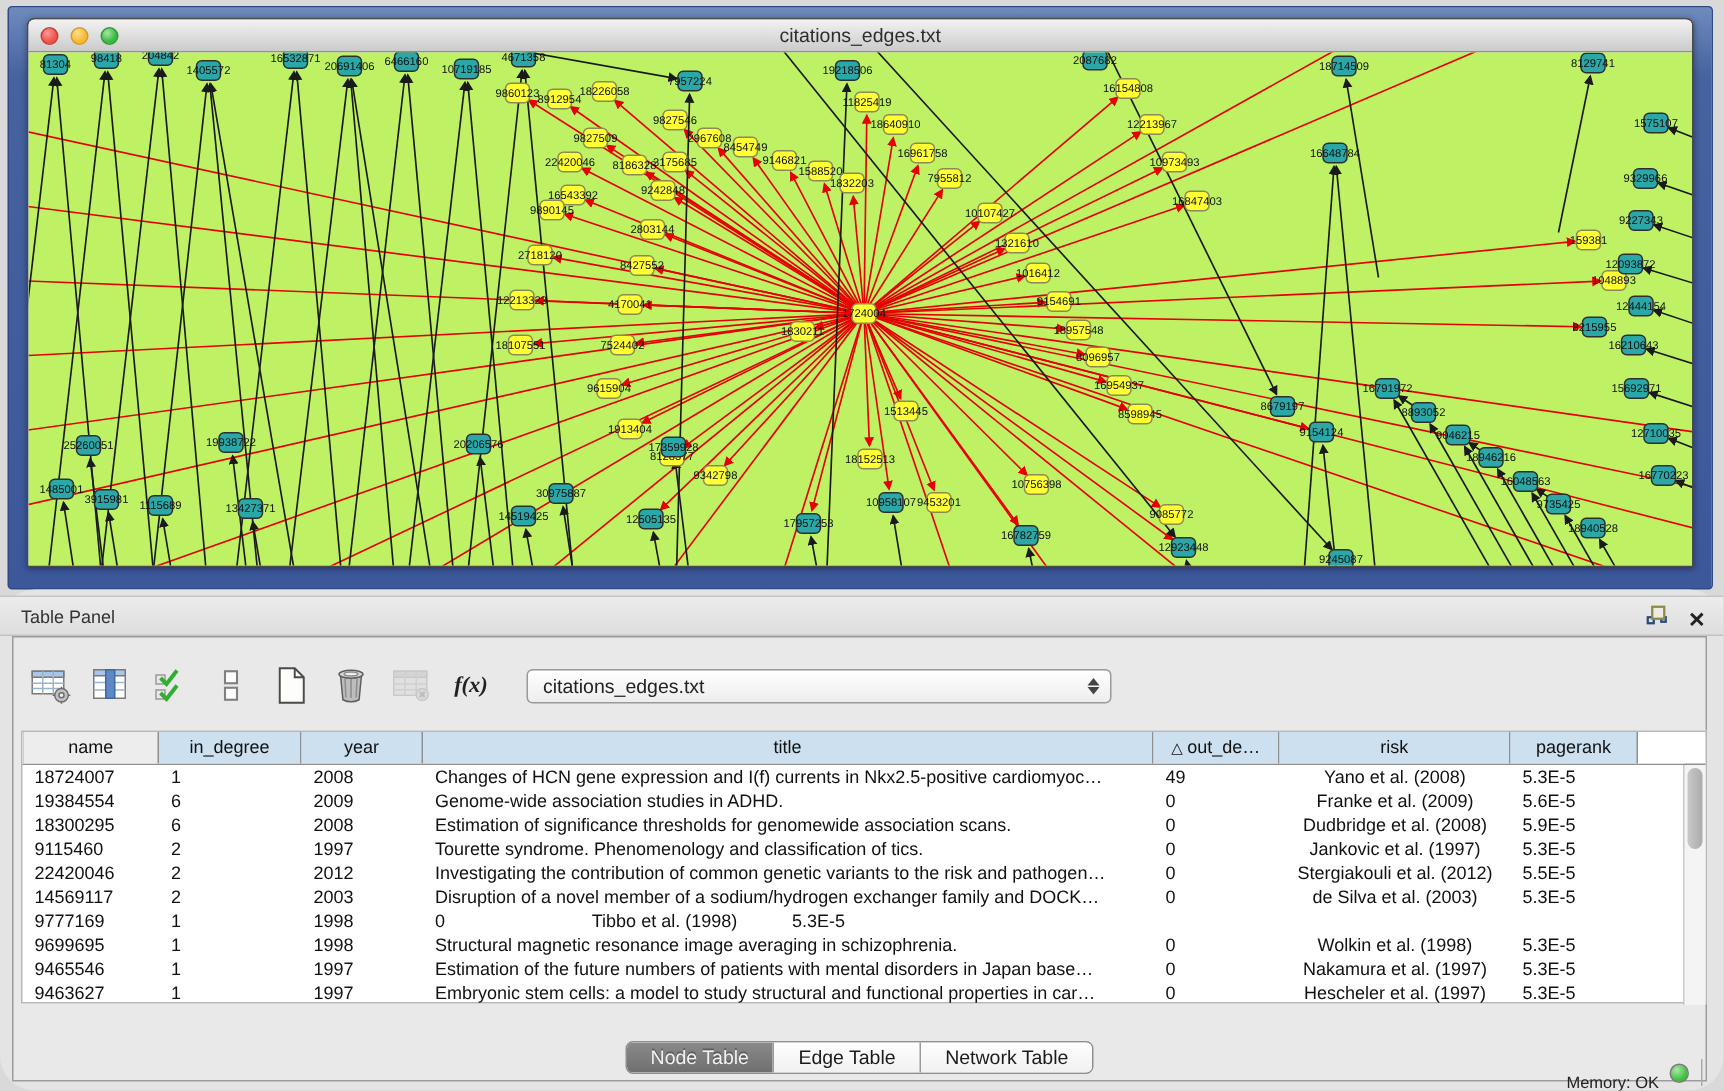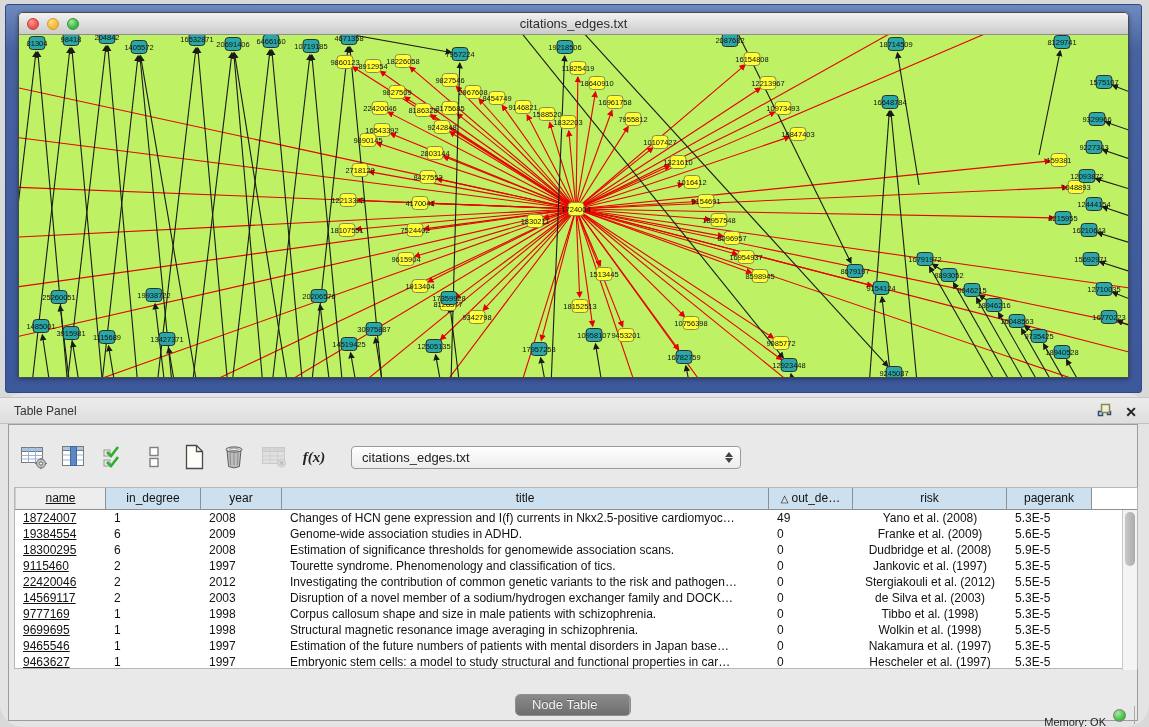--- a/index.html
+++ b/index.html
@@ -51,27 +51,27 @@
   .dtable { position:absolute; left:5px; top:62px; width:1124px; height:182px; background:#fff; border:1px solid #b7b7b7; }
   .thead { display:flex; height:22px; border-bottom:1px solid #8f8f8f; }
   .th { font-size:12px; color:#111; text-align:center; line-height:21px; background:#cde0ef;
     border-right:1px solid #8f8f8f; overflow:hidden; white-space:nowrap; }
   .th.plain { background:#ededed; border-left:1px solid #cfcfcf; }
   .th.filler { background:#fff; border-right:none; }
   .sort-tri { display:inline-block; font-size:10px; color:#111; margin-right:3px; }
   .tbody { position:absolute; left:0; top:22px; width:1108px; height:160px; overflow:hidden; }
   .trow { display:flex; height:16px; }
   .tcell { font-size:12px; color:#111; line-height:16px; white-space:nowrap; overflow:hidden; padding-left:8px; }
-  .c0{width:91px;text-decoration:underline;} .c1{width:95px;} .c2{width:81px;} .c3{width:487px;} .c4{width:84px;}
+  .c0{width:91px;} .c1{width:95px;} .c2{width:81px;} .c3{width:487px;} .c4{width:84px;}
   .c5{width:154px; text-align:center; padding-left:0;} .c6{width:85px;} .c7{width:31px; padding-left:0;}
   .vscroll { position:absolute; right:0; top:22px; width:15px; height:160px; background:#f4f4f4; border-left:1px solid #c9c9c9; }
   .vthumb { position:absolute; left:2px; top:2px; width:10px; height:54px; background:linear-gradient(90deg,#c9c9c9,#ababab); border-radius:6px; }
 
   .tabs-strip { position:absolute; left:0; right:0; bottom:0; height:31px; display:flex; justify-content:center; align-items:center; }
-  .segmented { display:flex; height:22px; border:1px solid #8f8f8f; border-radius:5px; overflow:hidden; background:#fdfdfd;flex-direction:column; }
+  .segmented { display:flex; height:22px; border:1px solid #8f8f8f; border-radius:5px; overflow:hidden; background:#fdfdfd; }
   .seg { font-size:13px; color:#1b1b1b; line-height:20px; padding:0 16px; border-right:1px solid #9a9a9a;
     background:linear-gradient(180deg,#fefefe,#f1f1f1); }
   .seg:last-child { border-right:none; }
   .seg.selected { background:linear-gradient(180deg,#8a8a8a,#6f6f6f); color:#f2f2f2; text-shadow:0 -1px 0 rgba(0,0,0,.3); }
 
   .statusbar { position:absolute; left:0; right:0; bottom:0; height:24px; display:flex; align-items:center; justify-content:flex-end; }
   .mem-label { font-size:11px; color:#222; margin-right:7px;margin-top:13px; }
   .mem-dot { width:13px; height:13px; border-radius:50%; border:1px solid #7c7c7c; margin-right:8px; }
   .status-div { width:1px; height:18px; background:#aaa; margin-right:14px; }
 </style>
@@ -809,21 +809,20 @@
             <div class="tcell c3">Disruption of a novel member of a sodium/hydrogen exchanger family and DOCK…</div>
             <div class="tcell c4">0</div>
             <div class="tcell c5">de Silva et al. (2003)</div>
             <div class="tcell c6">5.3E-5</div>
             <div class="tcell c7"></div>
           </div>
           <div class="trow">
             <div class="tcell c0">9777169</div>
             <div class="tcell c1">1</div>
             <div class="tcell c2">1998</div>
-            <div class="tcell c3">Corpus callosum shape and size in male patients with schizophrenia.</div>
             <div class="tcell c4">0</div>
             <div class="tcell c5">Tibbo et al. (1998)</div>
             <div class="tcell c6">5.3E-5</div>
             <div class="tcell c7"></div>
           </div>
           <div class="trow">
             <div class="tcell c0">9699695</div>
             <div class="tcell c1">1</div>
             <div class="tcell c2">1998</div>
             <div class="tcell c3">Structural magnetic resonance image averaging in schizophrenia.</div>

